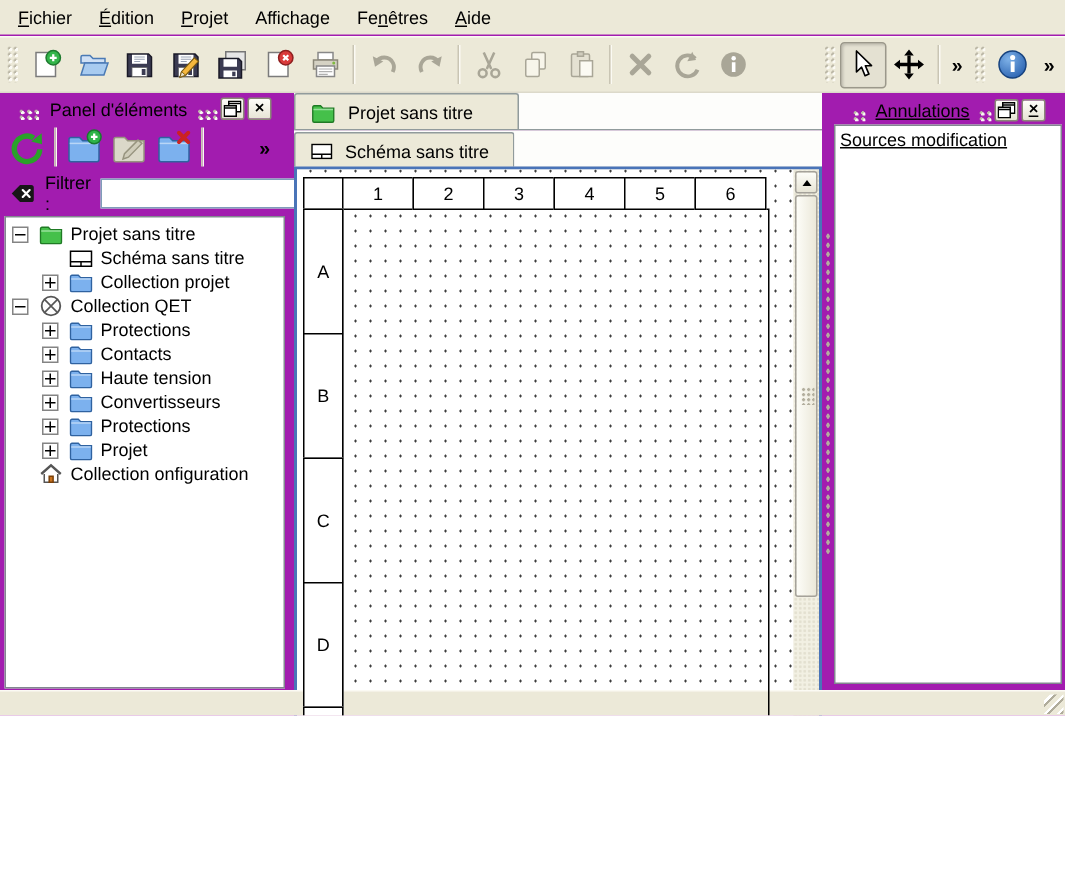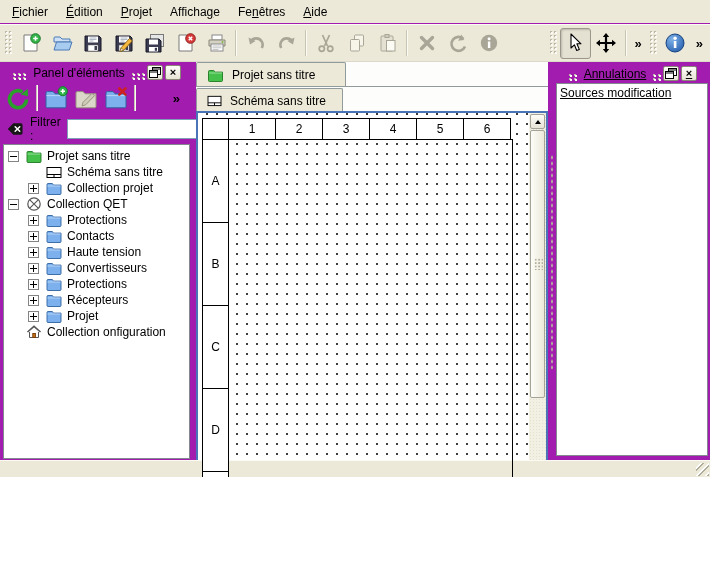--- a/index.html
+++ b/index.html
@@ -456,28 +456,20 @@
           </svg>
           <span>Convertisseurs</span>
         </div>
       <div class="trow d1">
           <span class="exp plus"></span>
           <span class="spc"></span>
           <svg class="ti">
             <use href="#i-folder"></use>
           </svg>
           <span>Protections</span>
-        </div>
-      <div class="trow d1">
-          <span class="exp plus"></span>
-          <span class="spc"></span>
-          <svg class="ti">
-            <use href="#i-folder"></use>
-          </svg>
-          <span>Récepteurs</span>
         </div>
       <div class="trow d1">
           <span class="exp plus"></span>
           <span class="spc"></span>
           <svg class="ti">
             <use href="#i-folder"></use>
           </svg>
           <span>Projet</span>
         </div>
       <div class="trow d0">

